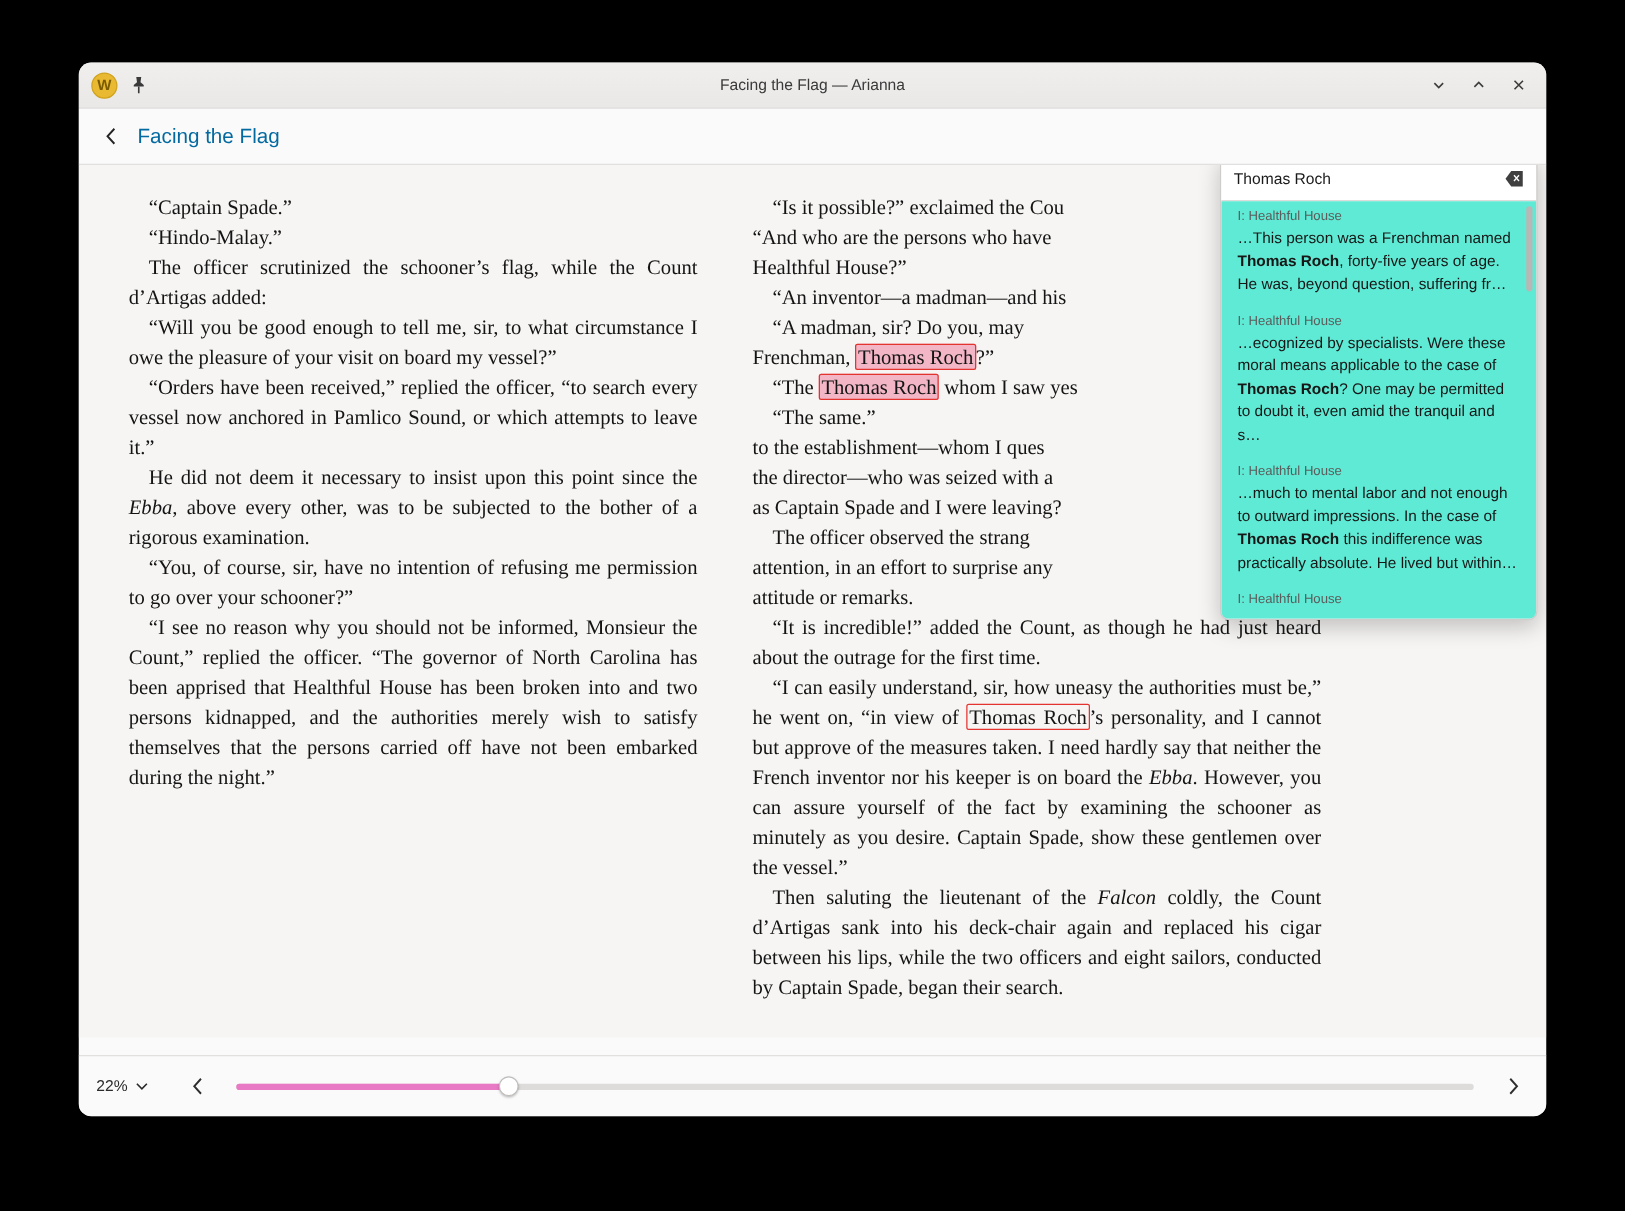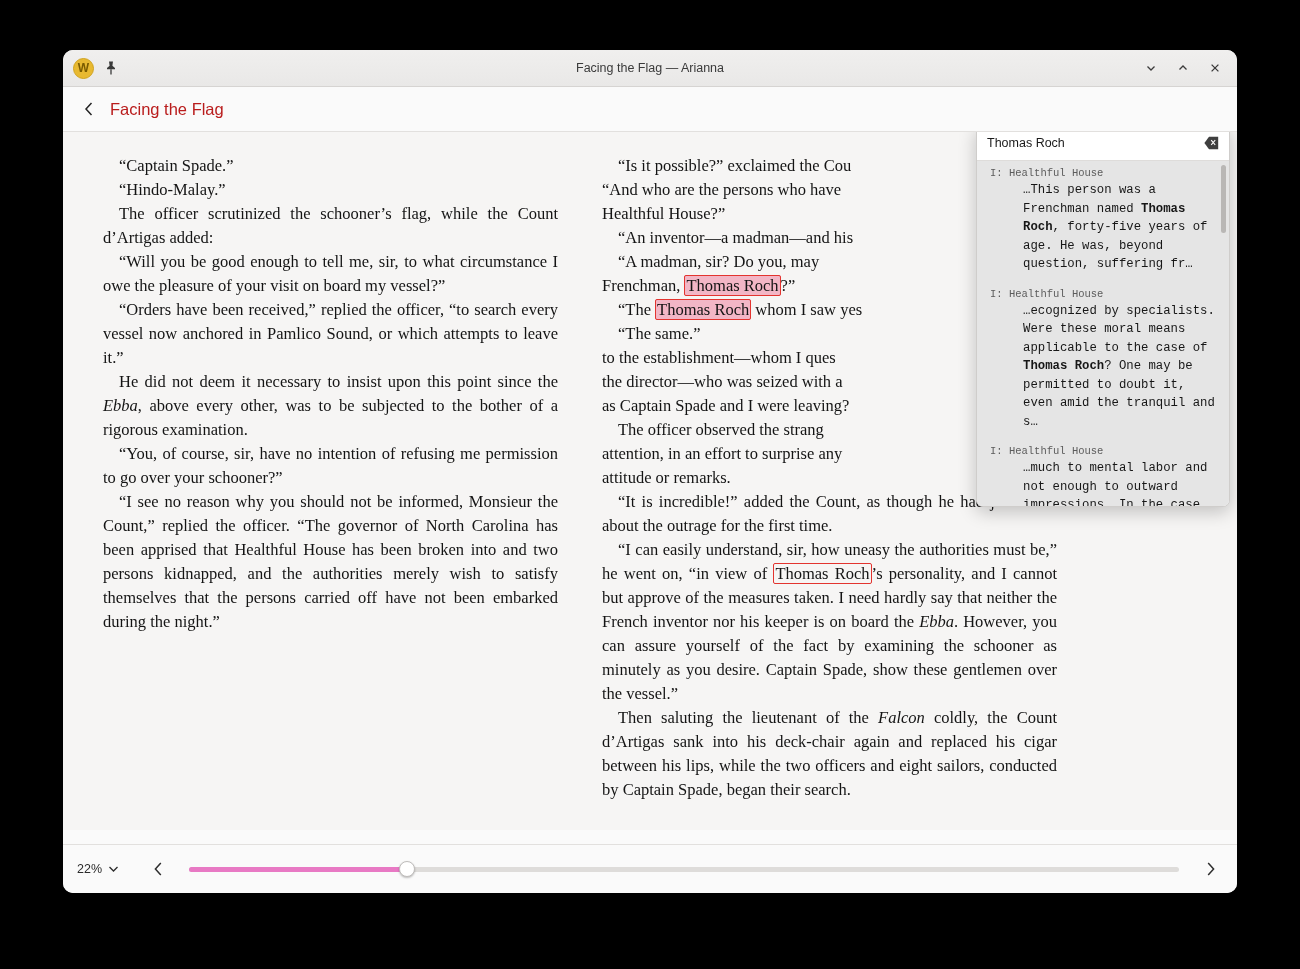--- a/index.html
+++ b/index.html
@@ -87,21 +87,21 @@
   }
   #back-button {
     margin-left: 14px;
     width: 24px; height: 24px;
     display:flex; align-items:center; justify-content:center;
     color: #2b2b2b;
   }
   #book-title {
     margin-left: 9px;
     font-size: 16.5px;
-    color: #b91c1c;
+    color: #0369a1;
   }
   
   #content {
     flex: 1 1 auto;
     position: relative;
     background: #f6f5f4;
     overflow: hidden;
   }
   #pages {
     position: absolute;
@@ -172,36 +172,34 @@
   #clear-icon {
     width: 24px; height: 100%;
     display:flex; align-items:center; justify-content:center;
     color: #4a4a4a;
     padding-right: 6px;
   }
   #results {
     max-height: 345px;
     overflow: hidden;
     position: relative;
-    background: #e5e5e5;
-    font-family: Liberation Mono, monospace;
+    background: #5eead4;
   }
   .result {
     padding: 6px 13px 8px 13px;
   }
   .result .loc {
     font-size: 10.5px;
     color: #5c5c5c;
     margin-bottom: 2px;
   }
   .result .snip {
     font-size: 12.3px;
     line-height: 18.5px;
     color: #171717;
-    margin-left: 33px;
   }
   .result .snip b { font-weight: bold; }
   #res-scrollbar {
     position: absolute;
     right: 3px;
     top: 4px;
     width: 5px;
     height: 68px;
     border-radius: 3px;
     background: #b9b7b5;

